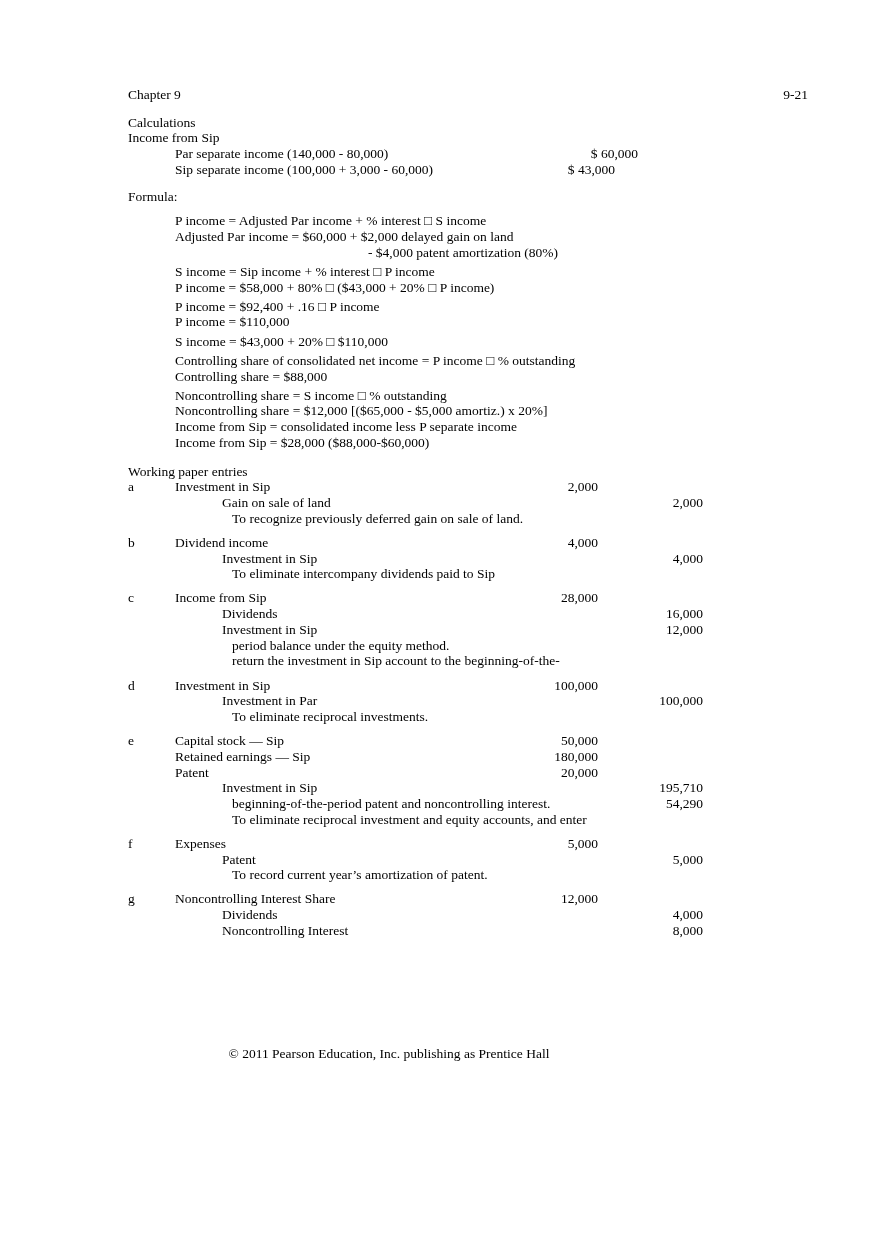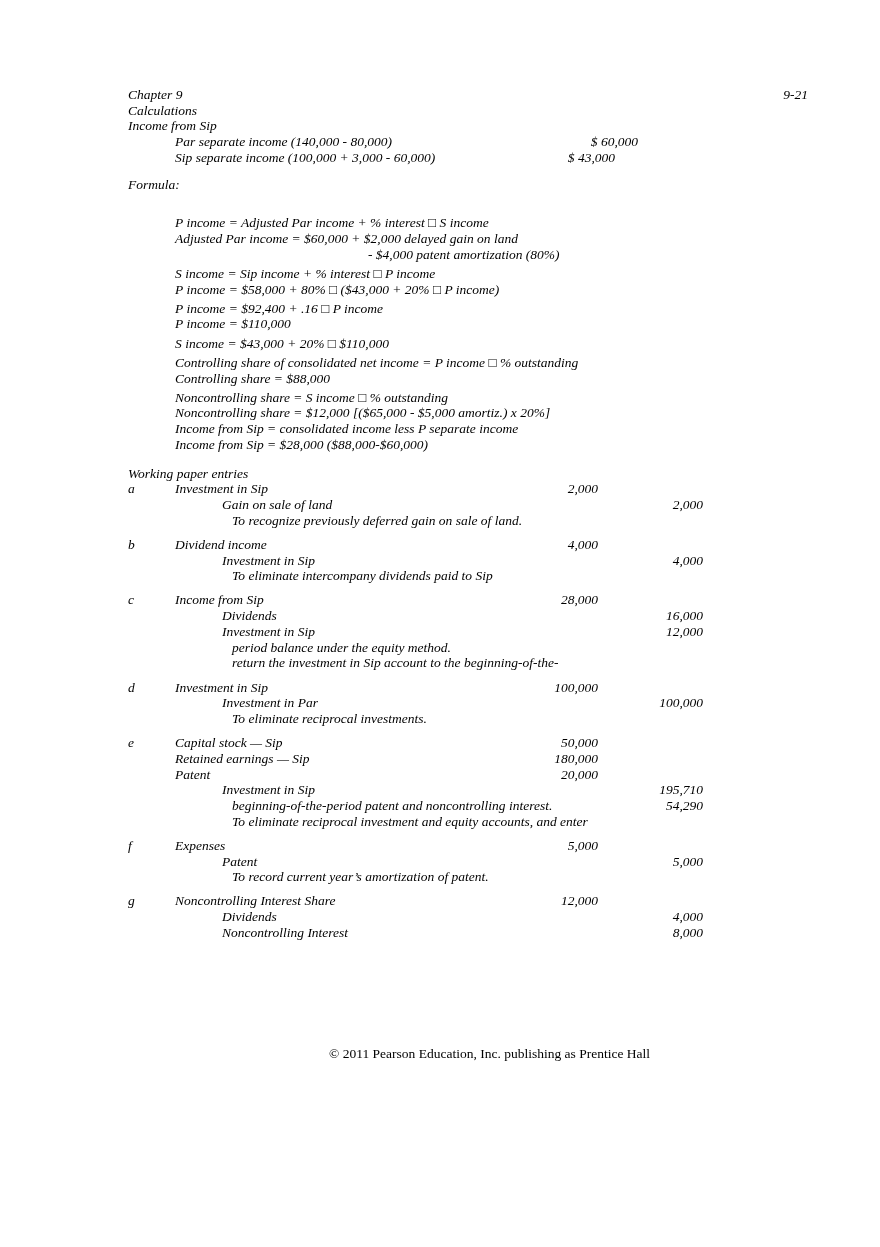--- a/index.html
+++ b/index.html
@@ -12,43 +12,43 @@
     background: var(--bg, #ffffff);
     color: var(--fg, #000000);
     font-family: "Liberation Serif", "DejaVu Serif", "DejaVu Sans", serif;
     font-size: 13.5px;
     line-height: 15.7px;
     overflow: hidden;
   }
   .content { position: absolute; left: 128px; top: 87px; width: 680px; }
   .doc-header { display: flex; justify-content: space-between; }
   .solution-title { margin-top: 10px; }
-  .sec-heading-calc { }
+  .sec-heading-calc { margin-top: 12px; }
   .formula-heading { margin-top: 11px; }
-  #formula-lines { margin-top: 23px; }
+  #formula-lines { margin-top: 9px; }
   .wp-heading { margin-top: 13px; }
-  .line { position: relative; white-space: nowrap; font-style: italic; }
+  .line { position: relative; white-space: nowrap; }
   .ind1 { padding-left: 47px; }
   .ind2 { padding-left: 94px; }
   .note { padding-left: 104px; text-align: right; }
   .f-line { padding-left: 47px; }
   .f-line.cont { padding-left: 240px; }
   .f-line.gap { margin-top: 3.5px; }
   .letter { position: absolute; left: 0; top: 0; }
   .amt { position: absolute; top: 0; }
   .amt.debit { right: 210px; }
   .amt.credit { right: 105px; }
   .entry { margin-top: 8.5px; }
   #entries .entry:first-child { margin-top: 0; }
   .footer {
     position: absolute;
     left: 128px;
     top: 1046px;
     width: 522px;
-    text-align: right;
+    text-align: center;
   }
 </style>
 </head>
 <body>
 
 <div class="page" style="--fg: #000000; --bg: #ffffff;">
   <div class="content">
 
     <div class="line doc-header">
       <span>Chapter 9</span>

